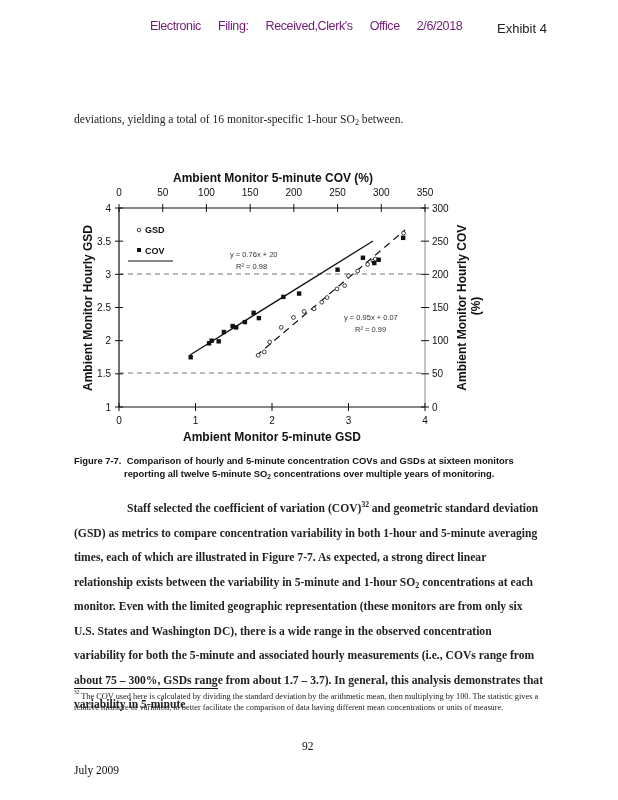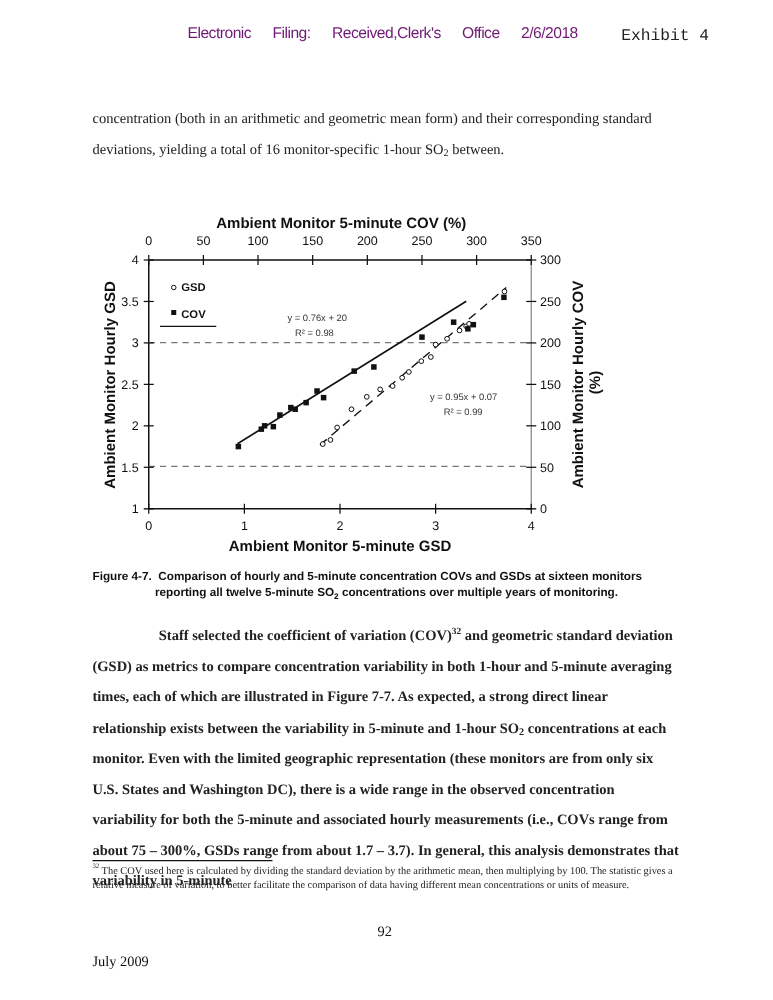--- a/index.html
+++ b/index.html
@@ -1,20 +1,20 @@
 <!DOCTYPE html>
 <html><head>
 <meta charset="utf-8">
 <style>
   html, body { margin: 0; padding: 0; background: #ffffff; }
   body { width: 618px; height: 800px; position: relative; overflow: hidden; font-family: "Liberation Serif", serif; color: #111; }
   .abs { position: absolute; }
   .stamp { top: 19px; left: 150px; font-family: "Liberation Sans", sans-serif; font-size: 12.5px; letter-spacing: -0.4px; color: #701a75; white-space: nowrap; }
   .stamp span { margin-right: 14px; }
-  .exhibit { top: 21px; left: 497px; font-family: Liberation Mono, monospace; font-size: 13px; color: #222; }
+  .exhibit { top: 21px; left: 497px; font-family: Liberation Sans, sans-serif; font-size: 13px; color: #222; }
   .para { left: 74px; width: 470px; font-size: 11.6px; line-height: 24.5px; color: #222; }
   .p1 { top: 83px; }
   .caption { top: 455px; left: 74px; width: 440px; font-family: "Liberation Sans", sans-serif; font-weight: bold; font-size: 9.4px; line-height: 12.5px; color: #111; }
   .caption .cap-body { display: block; padding-left: 50px; text-indent: -50px; }
   .p2 { top: 497px; text-indent: 53px; font-weight: bold; }
   .fn-rule { top: 688px; left: 74px; width: 144px; height: 1px; background: #111; }
   .footnote { top: 691px; left: 74px; width: 470px; font-size: 8.3px; line-height: 11.2px; color: #222; }
   .footer-left { top: 764px; left: 74px; font-size: 11.5px; }
   .footer-page { top: 740px; left: 302px; font-size: 11.5px; }
   sub { font-size: 70%; vertical-align: -2px; line-height: 0; }
@@ -27,21 +27,21 @@
 <div class="abs stamp">
   <span>Electronic</span>
   <span>Filing:</span>
   <span>Received,Clerk's</span>
   <span>Office</span>
   <span>2/6/2018</span>
 </div>
 <div class="abs exhibit">Exhibit 4</div>
 
 <div class="abs para p1">
-  <span>concentration (both in an arithmetic and geometric mean form) and their corresponding standard</span><br>
+  <br>
   <span>deviations, yielding a total of 16 monitor-specific 1-hour SO</span><sub>2</sub><span> between.</span>
 </div>
 
 <svg class="abs" style="top:160px;left:60px;" width="440" height="290" viewBox="60 160 440 290">
 
   <text x="273" y="182" text-anchor="middle" font-size="12" font-weight="bold" fill="#111">Ambient Monitor 5-minute COV (%)</text>
 
   <g id="topticks" font-size="10" fill="#111" text-anchor="middle">
       <text x="119" y="196">0</text>
       <text x="162.71428571428572" y="196">50</text>
@@ -166,21 +166,21 @@
       <rect x="400.9428571428572" y="235.65" width="4.4" height="4.4" fill="#111"></rect>
     </g>
 
   <text x="230" y="257" font-size="7.5" fill="#333">y = 0.76x + 20</text>
   <text x="236" y="269" font-size="7.5" fill="#333">R² = 0.98</text>
   <text x="344" y="320" font-size="7.5" fill="#333">y = 0.95x + 0.07</text>
   <text x="355" y="332" font-size="7.5" fill="#333">R² = 0.99</text>
 </svg>
 
 <div class="abs caption">
-  <span class="cap-body"><span>Figure 4-7.</span>&nbsp; <span>Comparison of hourly and 5-minute concentration COVs and GSDs at sixteen monitors reporting all twelve 5-minute SO</span><sub>2</sub><span> concentrations over multiple years of monitoring.</span></span>
+  <span class="cap-body"><span>Figure 7-7.</span>&nbsp; <span>Comparison of hourly and 5-minute concentration COVs and GSDs at sixteen monitors reporting all twelve 5-minute SO</span><sub>2</sub><span> concentrations over multiple years of monitoring.</span></span>
 </div>
 
 <div class="abs para p2"><span>Staff selected the coefficient of variation (COV)</span><sup>32</sup><span> and geometric standard deviation (GSD) as metrics to compare concentration variability in both 1-hour and 5-minute averaging times, each of which are illustrated in Figure 7-7.  As expected, a strong direct linear relationship exists between the variability in 5-minute and 1-hour SO</span><sub>2</sub><span> concentrations at each monitor.  Even with the limited geographic representation (these monitors are from only six U.S. States and Washington DC), there is a wide range in the observed concentration variability for both the 5-minute and associated hourly measurements (i.e., COVs range from about 75 – 300%, GSDs range from about 1.7 – 3.7).  In general, this analysis demonstrates that variability in 5-minute</span></div>
 
 <div class="abs fn-rule"></div>
 <div class="abs footnote"><sup>32</sup><span> The COV used here is calculated by dividing the standard deviation by the arithmetic mean, then multiplying by 100.  The statistic gives a relative measure of variation, to better facilitate the comparison of data having different mean concentrations or units of measure.</span></div>
 
 <div class="abs footer-left">July 2009</div>
 <div class="abs footer-page">92</div>
 

